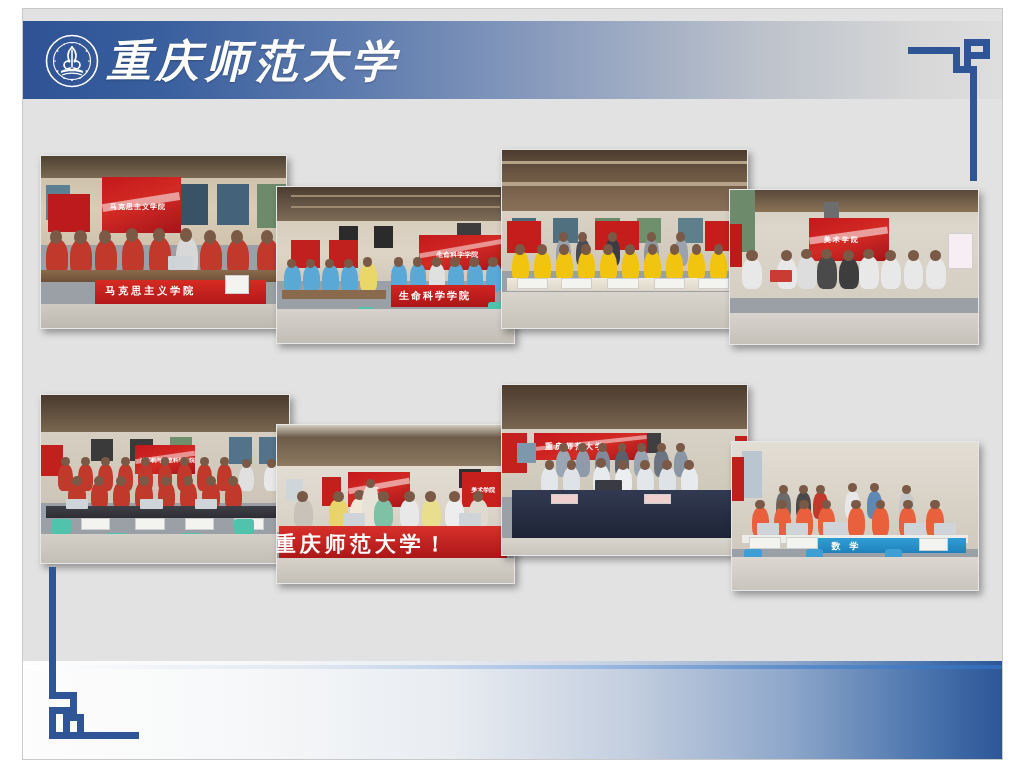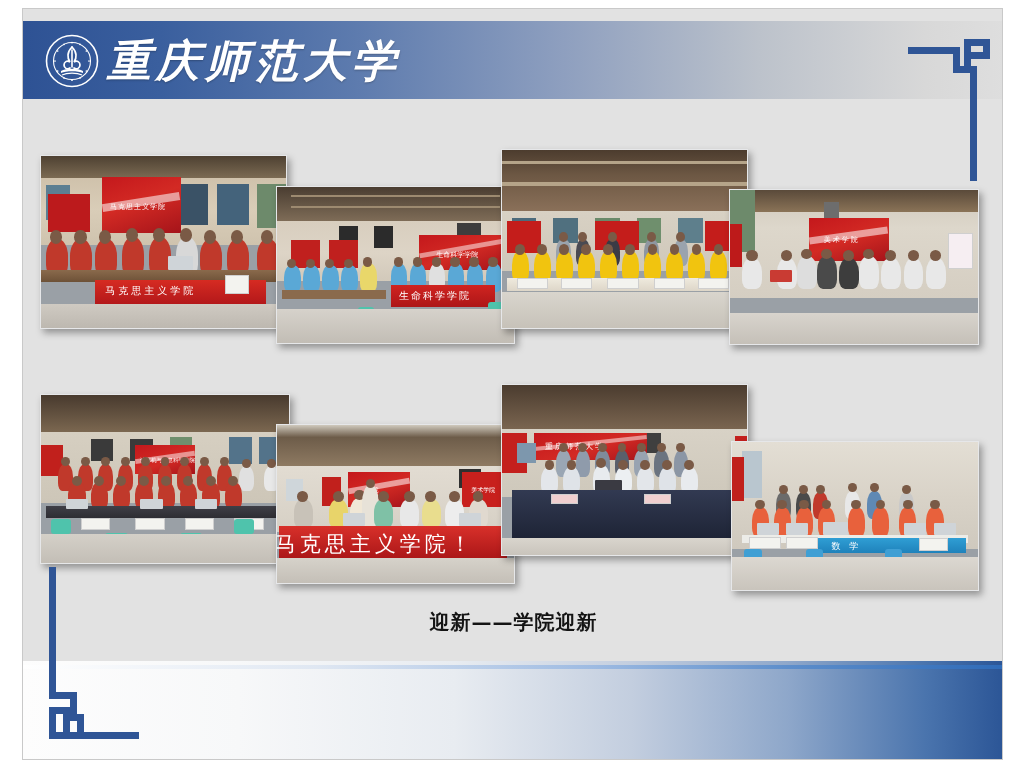--- a/index.html
+++ b/index.html
@@ -74,21 +74,21 @@
   .floor  { position:absolute; left:0; right:0; bottom:0; }
   .banner { position:absolute; }
   .redboard { position:absolute; }
   .desk   { position:absolute; }
   .person { position:absolute; border-radius:46% 46% 30% 30%; }
   .head   { position:absolute; border-radius:50%; background:#7a5a46; }
   .win    { position:absolute; background:#4d6b82; }
   .stool  { position:absolute; background:#4fc3ac; border-radius:3px; }
   .lap    { position:absolute; background:#cfd4d8; border-radius:1px; }
   .sign   { position:absolute; background:#f3f3ef; border:1px solid #cfcfcf; }
-  .btext  { position:absolute; color:#fff; font-weight:400; white-space:nowrap;
+  .btext  { position:absolute; color:#fff; font-weight:700; white-space:nowrap;
             font-family:"DejaVu Sans","Liberation Sans",sans-serif; }
 
   
   #caption {
     position: absolute; left: 0; top: 600px;
     width: 981px;
     text-align: center;
     color: #141414;
     font-size: 20px;
     font-weight: 700;
@@ -432,21 +432,21 @@
       <div class="head" style="left:53.6%; top:42%; width:4.5%; height:6.5%;"></div>
       <div class="person" style="left:61%; top:47%; width:8%; height:18%; background:#e9dd8e;"></div>
       <div class="head" style="left:62.6%; top:42%; width:4.5%; height:6.5%;"></div>
       <div class="person" style="left:71%; top:47%; width:8%; height:18%; background:#ededed;"></div>
       <div class="head" style="left:72.6%; top:42%; width:4.5%; height:6.5%;"></div>
       <div class="person" style="left:81%; top:47%; width:8%; height:18%; background:#e0d9cf;"></div>
       <div class="head" style="left:82.6%; top:42%; width:4.5%; height:6.5%;"></div>
       <div class="lap" style="left:28%; top:56%; width:9%; height:8%;"></div>
       <div class="lap" style="left:77%; top:56%; width:9%; height:8%;"></div>
       <div class="banner" style="left:1%; top:64%; width:96%; height:20%; background:linear-gradient(180deg,#d8302a,#ac1718);">
-        <div class="btext" style="left:-2%; top:12%; font-size:21px; letter-spacing:4px;">马克思主义学院！</div>
+        <div class="btext" style="left:-2%; top:12%; font-size:21px; letter-spacing:4px;">重庆师范大学！</div>
       </div>
       <div class="floor" style="height:16%; background:linear-gradient(180deg,#d6d2ca,#c4bfb7);"></div>
     </div>
   </div>
 
   <div class="photo" style="left:478px; top:375px; width:245px; height:170px;">
     <div class="scene">
       <div class="ceil" style="top:0; height:26%; background:linear-gradient(180deg,#4b3c2f,#7a6550);"></div>
       <div class="wall" style="top:26%; height:40%; background:linear-gradient(180deg,#d8d2c6,#cec8bb);"></div>
       <div class="win" style="left:33%; top:28%; width:7%; height:12%; background:#9fb7cc;"></div>
@@ -544,21 +544,20 @@
       <div class="sign" style="left:7%;  top:64%; width:12%; height:7%;"></div>
       <div class="sign" style="left:22%; top:64%; width:12%; height:7%;"></div>
       <div class="sign" style="left:76%; top:65%; width:11%; height:7%;"></div>
       <div class="stool" style="left:5%;  top:72%; width:7%; height:8%; background:#3f9fd4;"></div>
       <div class="stool" style="left:30%; top:72%; width:7%; height:8%; background:#3f9fd4;"></div>
       <div class="stool" style="left:62%; top:72%; width:7%; height:8%; background:#3f9fd4;"></div>
       <div class="floor" style="height:22%; background:linear-gradient(180deg,#dcd8d1,#c9c4bc);"></div>
     </div>
   </div>
 
-  <div id="caption">迎新——学院迎新</div>
 
   <div id="footer"></div>
   <div id="footer-rule"></div>
 
   <div class="ornament" id="corner-bl">
     <svg viewBox="0 0 106 180" width="106" height="180" aria-hidden="true">
       <g fill="#2f5596">
         <rect x="16" y="0" width="7" height="132"></rect>
         <rect x="16" y="125" width="28" height="7"></rect>
         <rect x="37" y="125" width="7" height="22"></rect>

